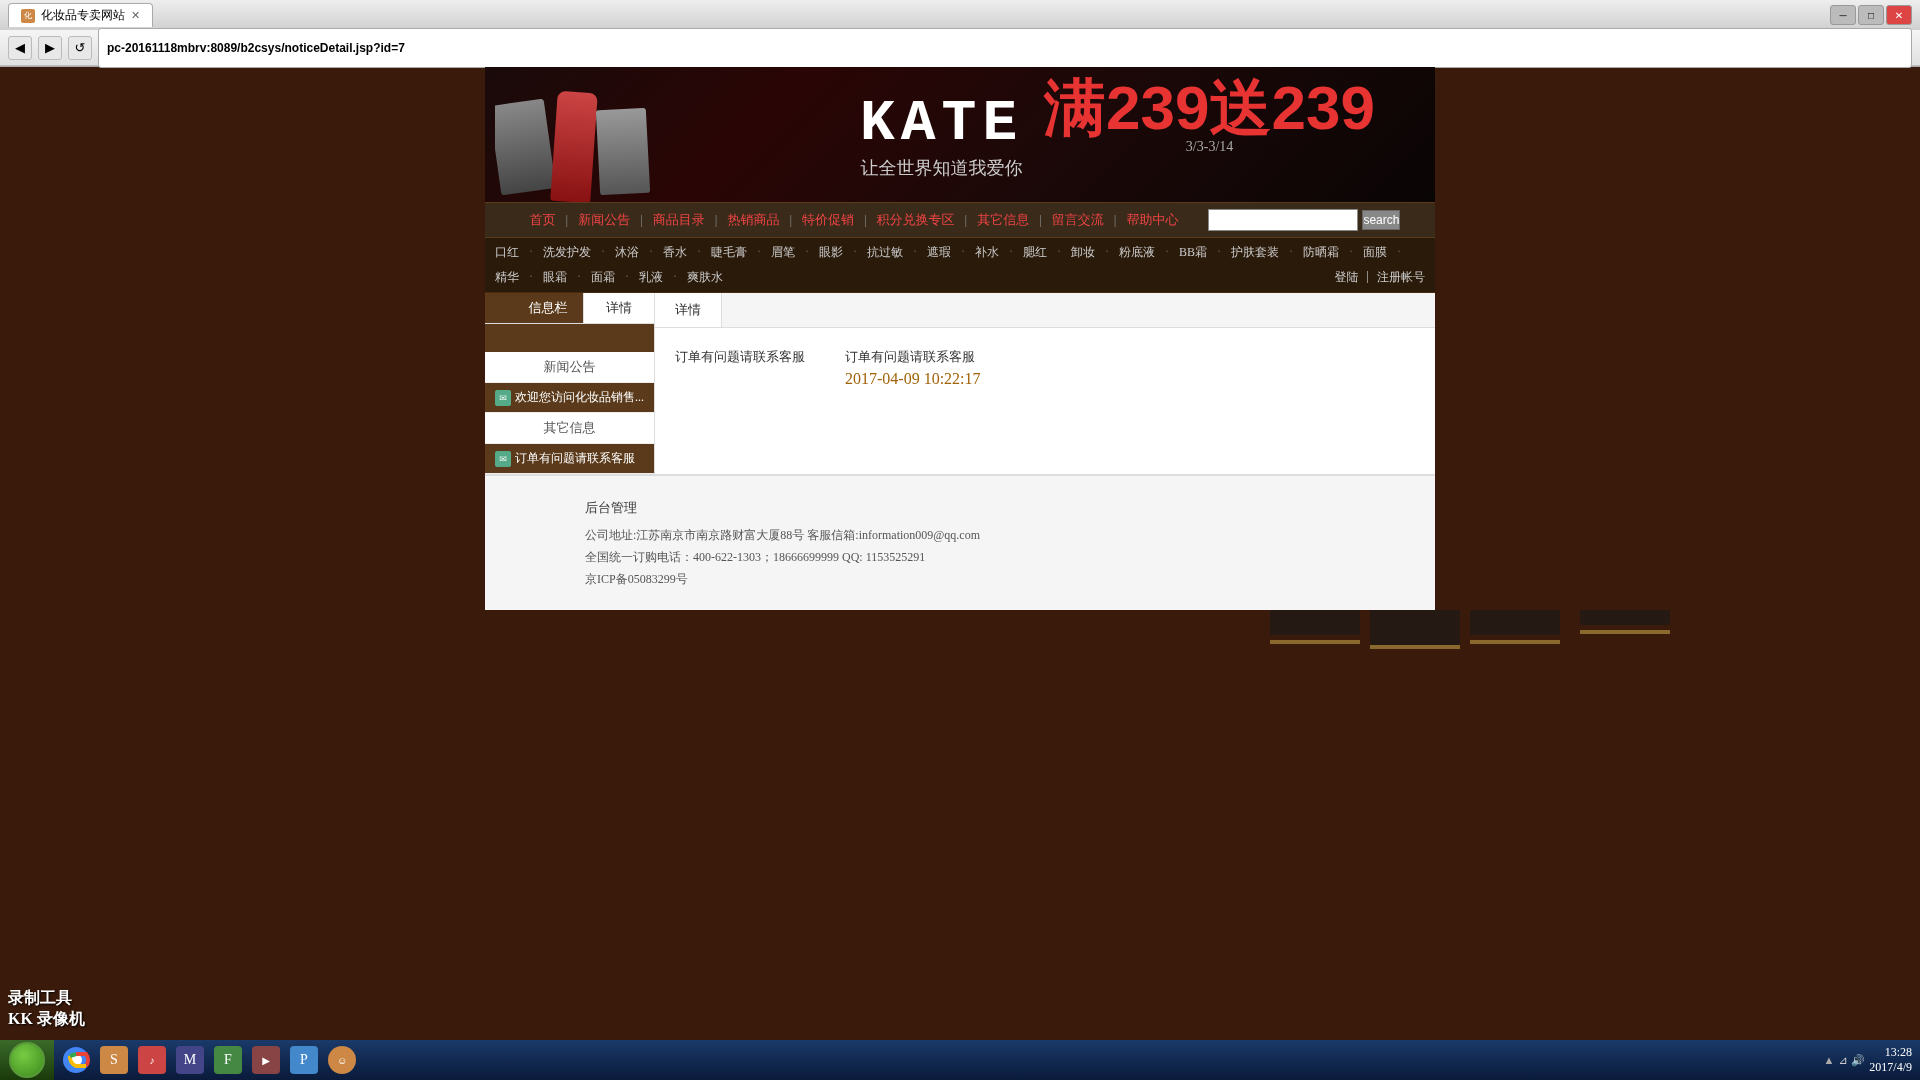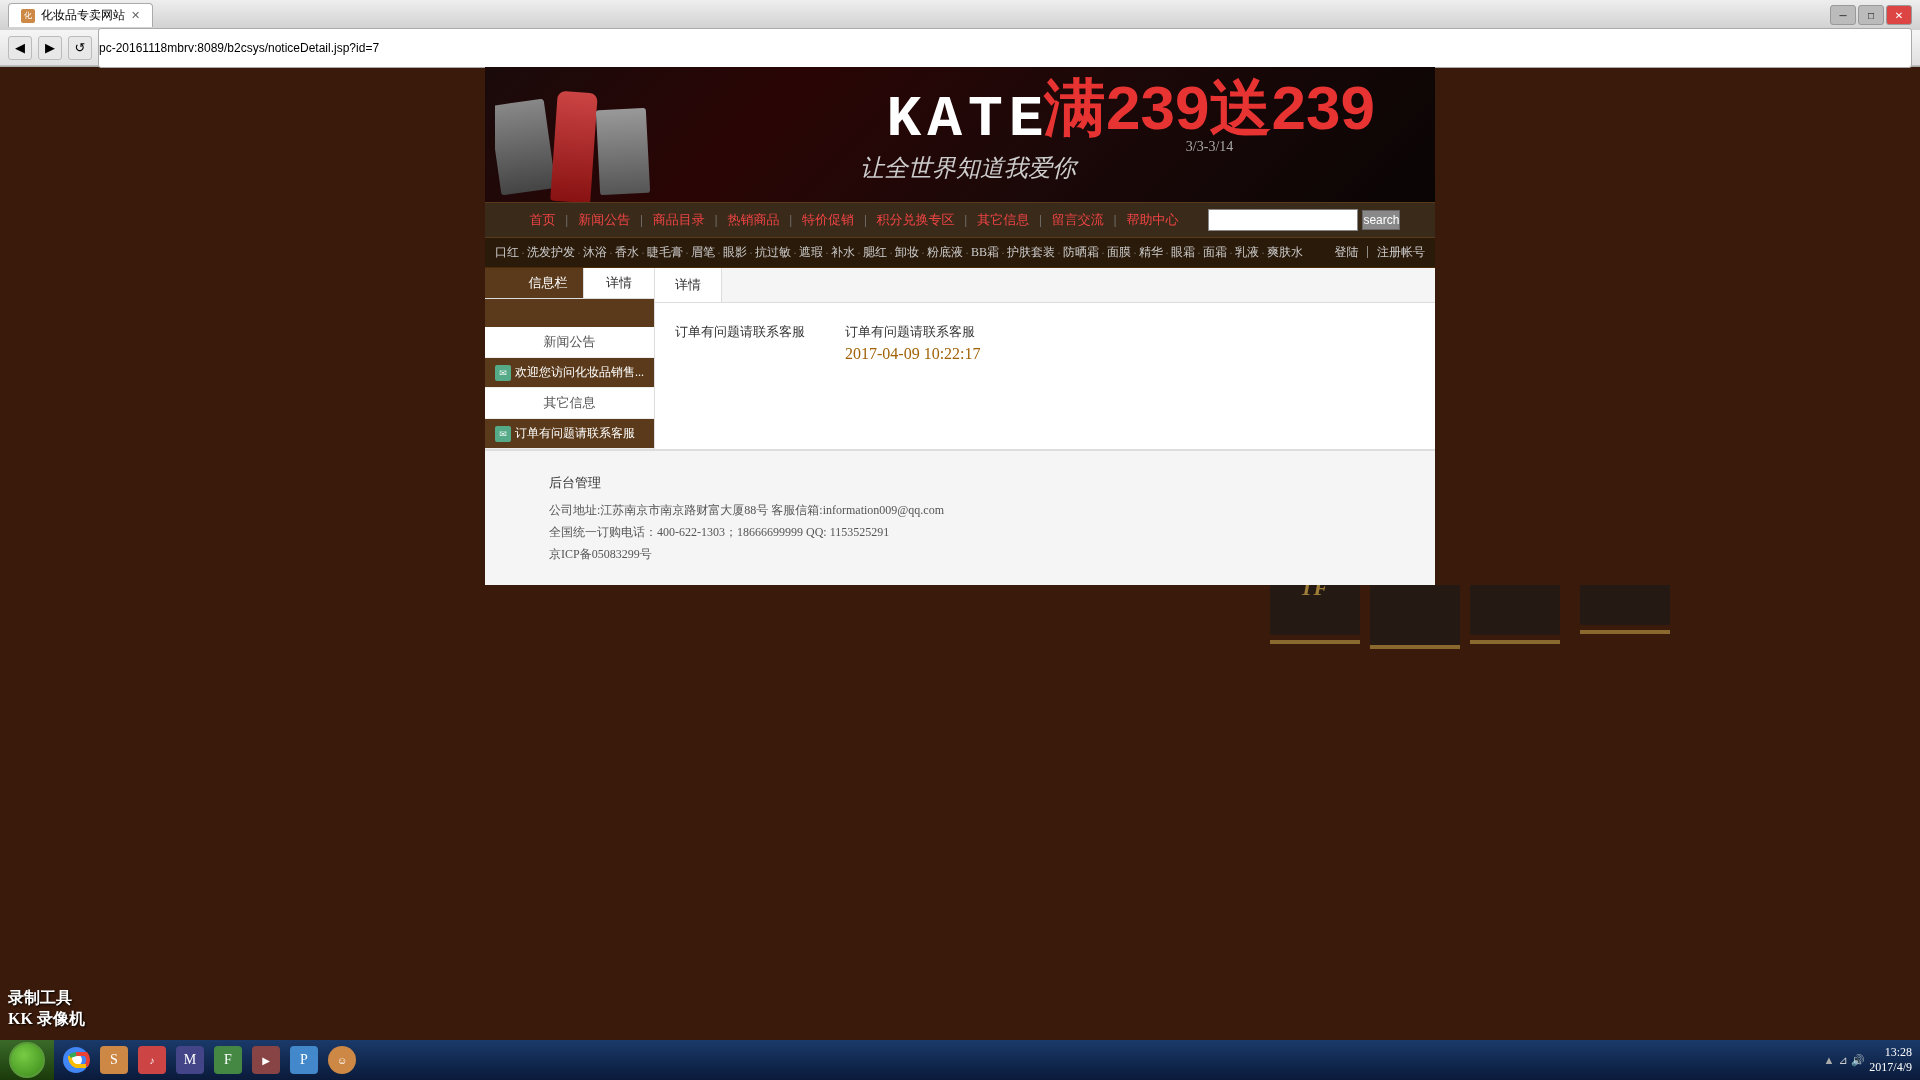--- a/index.html
+++ b/index.html
@@ -93,23 +93,24 @@
       align-items: center;
       justify-content: center;
       cursor: pointer;
       font-size: 13px;
     }
     .address-bar {
       flex: 1;
       height: 40px;
       border: 1px solid #aaa;
       border-radius: 3px;
-      padding: 0 0;
+      padding: 0 8px;
       font-size: 12px;
       background: white;
+      font-weight: bold;
     }
 
     
     .website-wrapper {
       width: 950px;
       margin: 0 auto;
       position: relative;
     }
 
     
@@ -167,22 +168,22 @@
       font-size: 12px;
     }
 
     
     .cat-bar {
       background: #2a1a0a;
       padding: 6px 10px;
       color: #ccc;
       font-size: 12px;
       display: flex;
-      align-items: flex-end;
-      gap: 0;
+      align-items: flex-start;
+      gap: 8px;
       flex-wrap: wrap;
       border-bottom: 1px solid #4a2a0a;
     }
     .cat-bar a {
       color: #ccc;
       text-decoration: none;
       cursor: pointer;
     }
     .cat-sep { color: #666; margin: 0 2px; }
     .user-actions {
@@ -298,21 +299,21 @@
     }
     .notice-right .notice-date {
       color: #a16207;
       font-size: 16px;
     }
 
     
     .footer {
       background: #f5f5f5;
       border-top: 2px solid #ddd;
-      padding: 20px 20px 20px 64px;
+      padding: 20px 20px 20px 100px;
       color: #555;
       font-size: 12px;
       line-height: 1.8;
     }
     .footer .footer-title {
       color: #333;
       font-size: 13px;
       margin-bottom: 6px;
     }
 
@@ -507,21 +508,21 @@
       <input class="address-bar" type="text" value="pc-20161118mbrv:8089/b2csys/noticeDetail.jsp?id=7" style="">
     </div>
   </div>
 
   <div style="background:#3a1a0a; padding-bottom:0;">
     <div class="website-wrapper">
 
       <div class="banner">
         <div style="text-align:center; position:absolute; left:50%; top:50%; transform:translate(-100px,-50%);">
           <div style="font-size:58px; font-weight:bold; color:white; letter-spacing:6px; font-family:Liberation Mono, monospace;">KATE</div>
-          <div style="font-size:24px; color:#ccc;font-style:italic;">让全世界知道我爱你</div>
+          <div style="font-size:18px; color:#ccc;">让全世界知道我爱你</div>
         </div>
         <div style="position:absolute; right:60px; top:10px; text-align:center;">
           <div style="font-size:62px; font-weight:900; color:#e83333; line-height:1; font-family:Arial,sans-serif;">满239送239</div>
           <div style="font-size:14px; color:#aaa;">3/3-3/14</div>
         </div>
 
         <div style="position:absolute; left:10px; top:0; width:210px; height:135px; overflow:hidden; display:flex; align-items:flex-end; gap:4px;">
           <div style="width:55px; height:90px; background:linear-gradient(to bottom,#888,#444); border-radius:3px; transform:rotate(-8deg); margin-bottom:10px;"></div>
           <div style="width:40px; height:110px; background:linear-gradient(to bottom,#cc4444,#881111); border-radius:8px 8px 3px 3px; transform:rotate(4deg);"></div>
           <div style="width:50px; height:85px; background:linear-gradient(to bottom,#999,#555); border-radius:3px; transform:rotate(-3deg); margin-bottom:8px;"></div>

